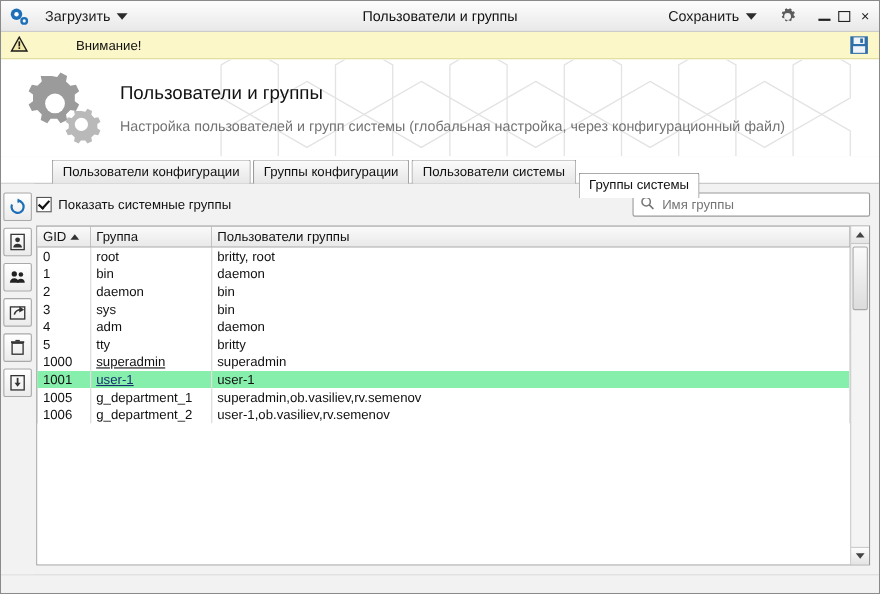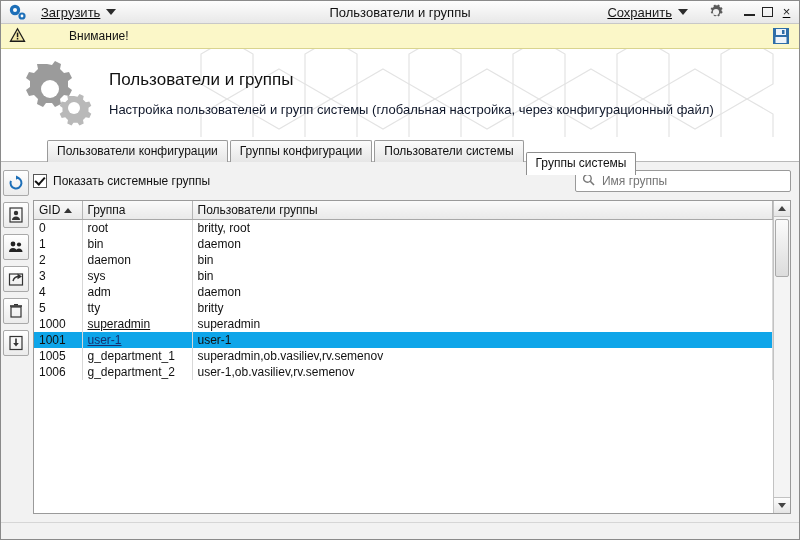--- a/index.html
+++ b/index.html
@@ -21,30 +21,29 @@
     box-sizing: border-box;
     border: 1px solid #8a8a8a;
     background: #f2f2f2;
     display: flex;
     flex-direction: column;
     position: relative;
   }
 
   
   .titlebar {
-    height: 23px;
+    height: 28px;
     background: linear-gradient(#fdfdfd, #e8e8e8);
     border-bottom: 1px solid #c8c8c8;
     display: flex;
     align-items: center;
     padding: 0 6px;
     box-sizing: border-box;
     flex: 0 0 auto;
     position: relative;
-    text-decoration: underline;
   }
   .tb-left { display: flex; align-items: center; gap: 8px; }
   .tb-right { display: flex; align-items: center; gap: 14px; margin-left: auto; }
   .app-icon { width: 22px; height: 22px; position: relative; }
   .menu-btn {
     display: flex; align-items: center; gap: 6px;
     font-size: 13px; color: #1a1a1a; padding: 2px 4px;
     cursor: default;
   }
   .caret {
@@ -102,21 +101,21 @@
     position: relative;
     display: flex;
     align-items: center;
     height: 100%;
     padding-left: 18px;
     box-sizing: border-box;
   }
   .banner-gear { width: 74px; height: 70px; position: relative; flex: 0 0 auto;}
   .banner-texts { margin-left: 16px; }
   .banner-title { font-size: 17px; color: #111; }
-  .banner-sub { font-size: 13px; color: #0f172a; margin-top: 12px; }
+  .banner-sub { font-size: 13px; color: #737373; margin-top: 12px; }
 
   
   .tabstrip {
     display: flex;
     align-items: flex-end;
     padding-left: 46px;
     height: 24px;
     background: #ffffff;
     position: relative;
     z-index: 3;
@@ -258,21 +257,21 @@
   table.grid td {
     font-size: 12px;
     color: #111;
     padding: 1px 5px;
     height: 16px;
     border-right: 1px solid #d8d8d8;
     white-space: nowrap;
     overflow: hidden;
     box-sizing: border-box;
   }
-  tr.row.selected td { background: #0ea5e9; }
+  tr.row.selected td { background: #86efac; }
   td.link { color: #2a4fd0; text-decoration: underline; }
   tr.row.selected td.link { color: #17306f; }
   .sortarrow {
     display: inline-block;
     width: 0; height: 0;
     border-left: 4px solid transparent;
     border-right: 4px solid transparent;
     border-bottom: 5px solid #333;
     margin-left: 4px;
     vertical-align: middle;

